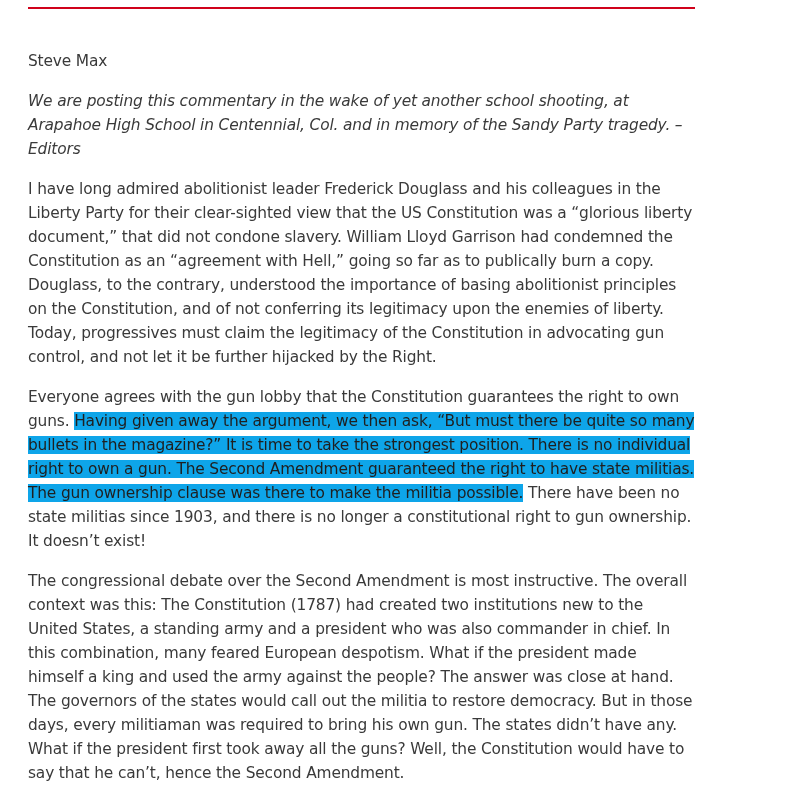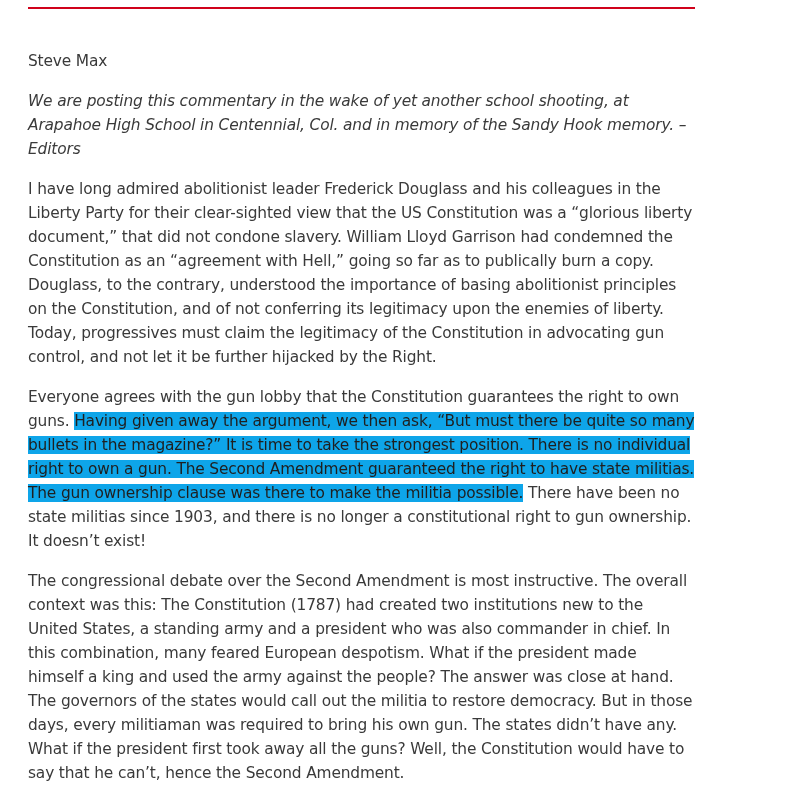--- a/index.html
+++ b/index.html
@@ -15,17 +15,17 @@
     .byline { margin-bottom: 16px; margin-top: 40px; }
     .editors-note { font-style: italic; }
     .highlight { background: #0ea5e9; color: #1f1f1f; }
   </style>
 </head>
 <body>
 
 <div class="article">
   <div class="rule"></div>
   <p class="byline">Steve Max</p>
-  <p class="editors-note">We are posting this commentary in the wake of yet another school shooting, at Arapahoe High School in Centennial, Col. and in memory of the Sandy Hook memory. – Editors</p>
+  <p class="editors-note">We are posting this commentary in the wake of yet another school shooting, at Arapahoe High School in Centennial, Col. and in memory of the Sandy Party tragedy. – Editors</p>
   <p>I have long admired abolitionist leader Frederick Douglass and his colleagues in the Liberty Party for their clear-sighted view that the US Constitution was a “glorious liberty document,” that did not condone slavery.  William Lloyd Garrison had condemned the Constitution as an “agreement with Hell,” going so far as to publically burn a copy. Douglass, to the contrary, understood the importance of basing abolitionist principles on the Constitution, and of not conferring its legitimacy upon the enemies of liberty. Today, progressives must claim the legitimacy of the Constitution in advocating gun control, and not let it be further hijacked by the Right.</p>
   <p><span>Everyone agrees with the gun lobby that the Constitution guarantees the right to own guns. </span><span class="highlight">Having given away the argument, we then ask, “But must there be quite so many bullets in the magazine?” It is time to take the strongest position. There is no individual right to own a gun. The Second Amendment guaranteed the right to have state militias. The gun ownership clause was there to make the militia possible.</span><span> There have been no state militias since 1903, and there is no longer a constitutional right to gun ownership. It doesn’t exist!</span></p>
   <p>The congressional debate over the Second Amendment is most instructive. The overall context was this: The Constitution (1787) had created two institutions new to the United States, a standing army and a president who was also commander in chief.  In this combination, many feared European despotism. What if the president made himself a king and used the army against the people? The answer was close at hand. The governors of the states would call out the militia to restore democracy. But in those days, every militiaman was required to bring his own gun. The states didn’t have any. What if the president first took away all the guns? Well, the Constitution would have to say that he can’t, hence the Second Amendment.</p>
 </div>
 
 </body></html>

